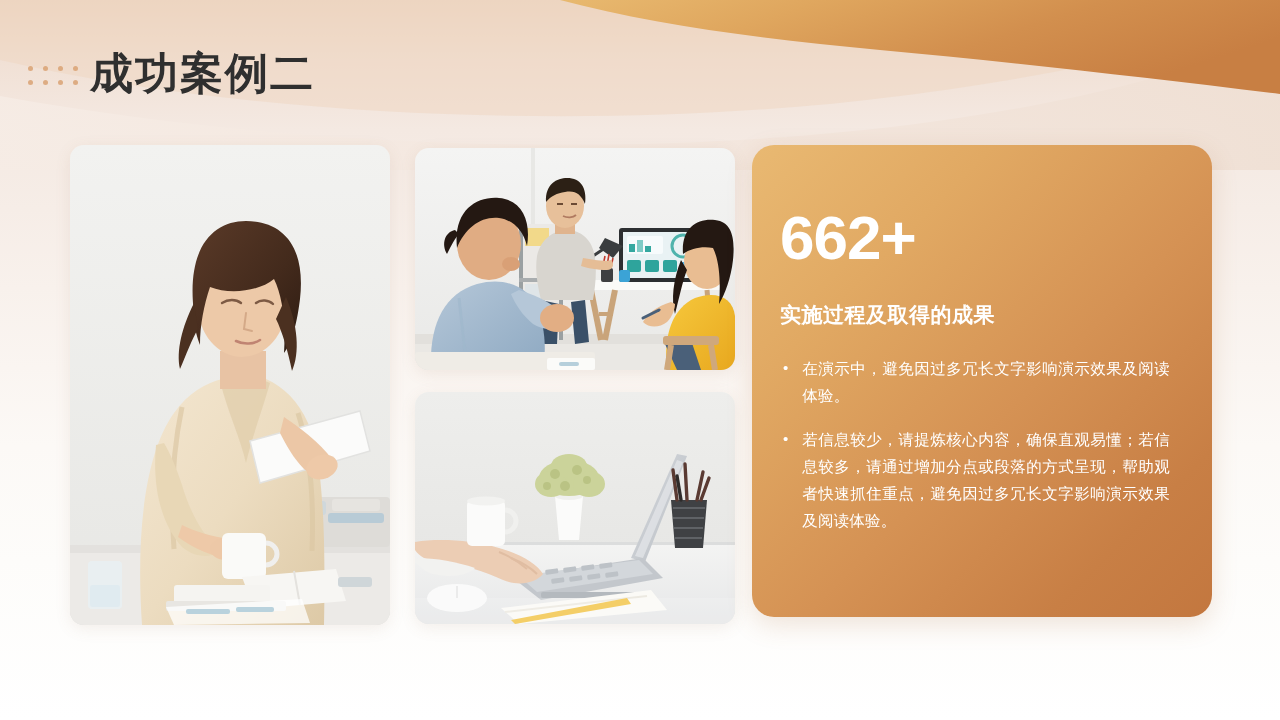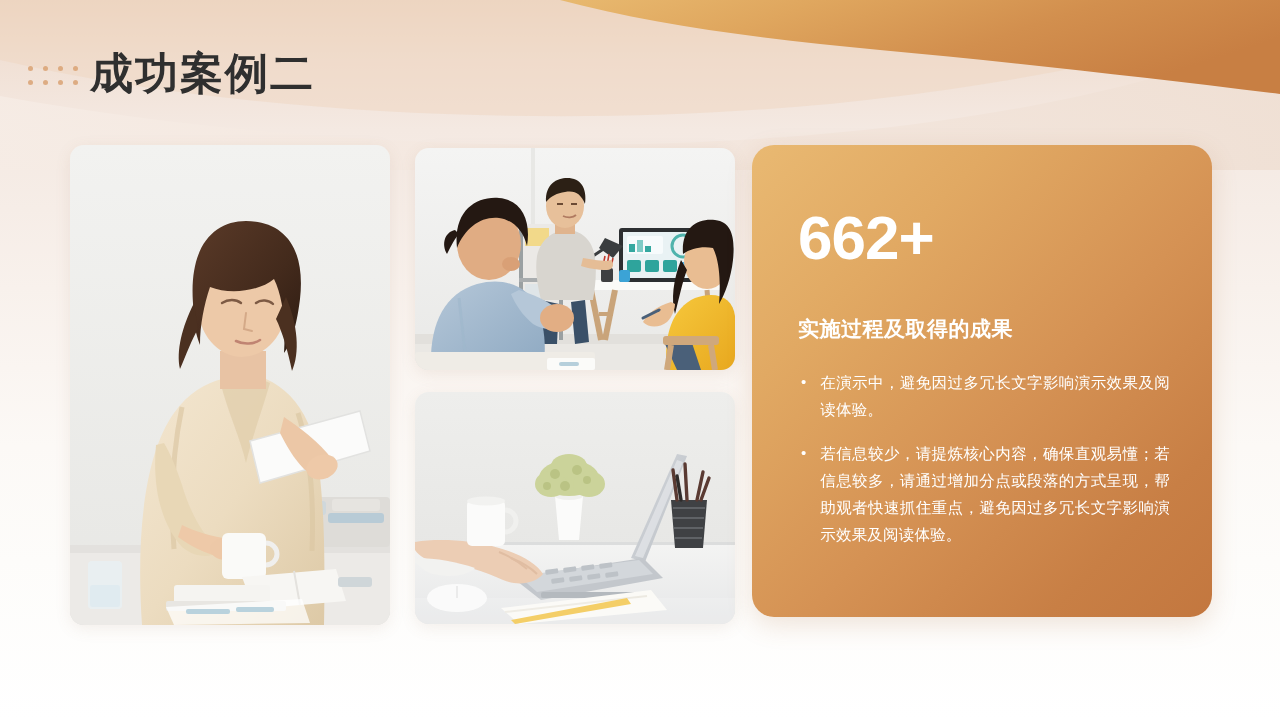--- a/index.html
+++ b/index.html
@@ -49,28 +49,28 @@
   .photo-top   { left:415px; top:148px; width:320px; height:222px; }
   .photo-bottom{ left:415px; top:392px; width:320px; height:232px; }
   .photo svg{ display:block; width:100%; height:100%; }
 
   
   .stat-card{
     position:absolute; left:752px; top:145px; width:460px; height:472px;
     border-radius:22px;
     background:linear-gradient(135deg,#e9b972 0%, #e1a963 26%, #d59254 56%, #c87f45 82%, #c3773f 100%);
     box-shadow:0 8px 26px rgba(170,110,60,.18);
-    padding:62px 42px 0 46px;
+    padding:62px 42px 0 28px;
   }
   .stat-number{
     font-size:62px; font-weight:bold; color:#ffffff; line-height:1;
     letter-spacing:-1px;
   }
   .stat-subtitle{
-    margin-top:46px;
+    margin-top:32px;
     font-size:21px; font-weight:bold; color:#ffffff; letter-spacing:.5px;
   }
   .bullets{ margin-top:26px; }
   .bullet{
     display:flex; gap:14px; margin-bottom:17px;
   }
   .bullet .dot{
     flex:0 0 auto; color:#ffffff; font-size:15px; line-height:26px;
     padding-left:3px;
   }

